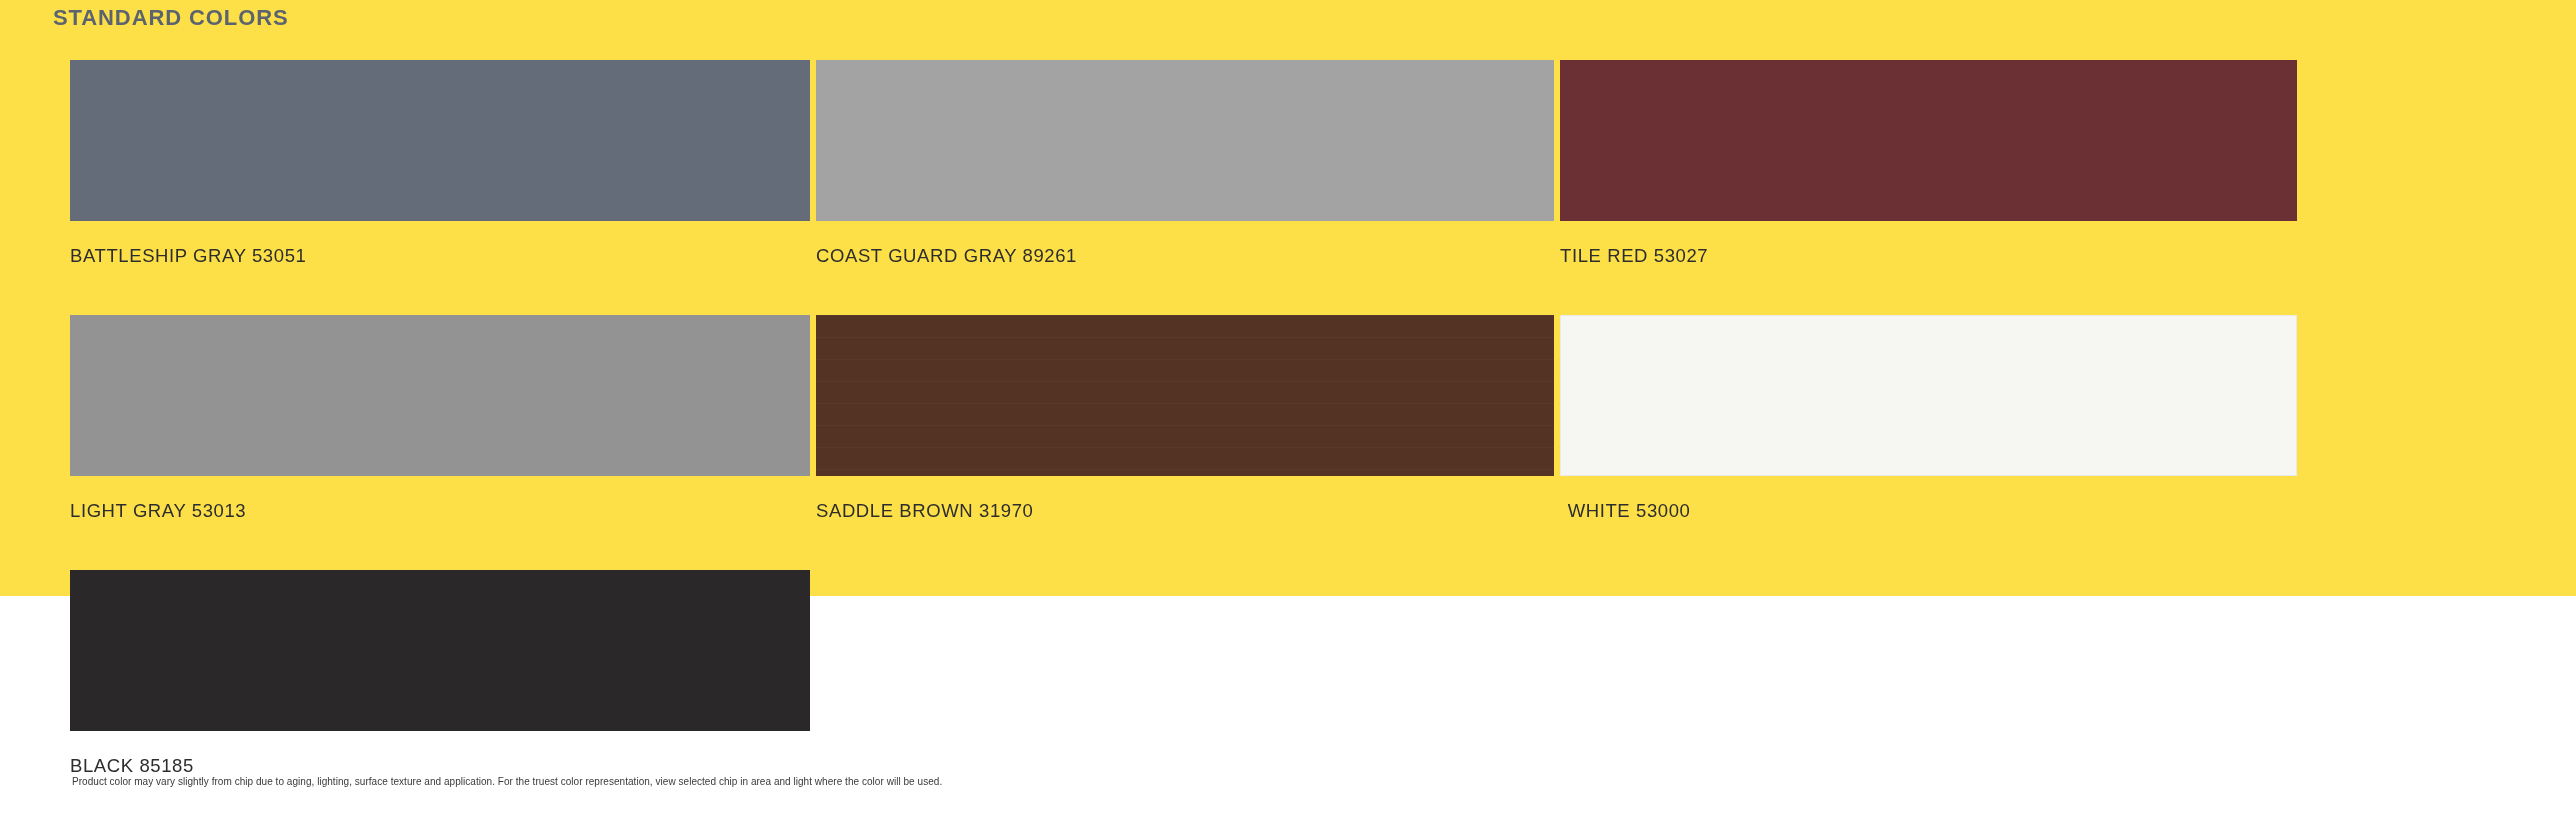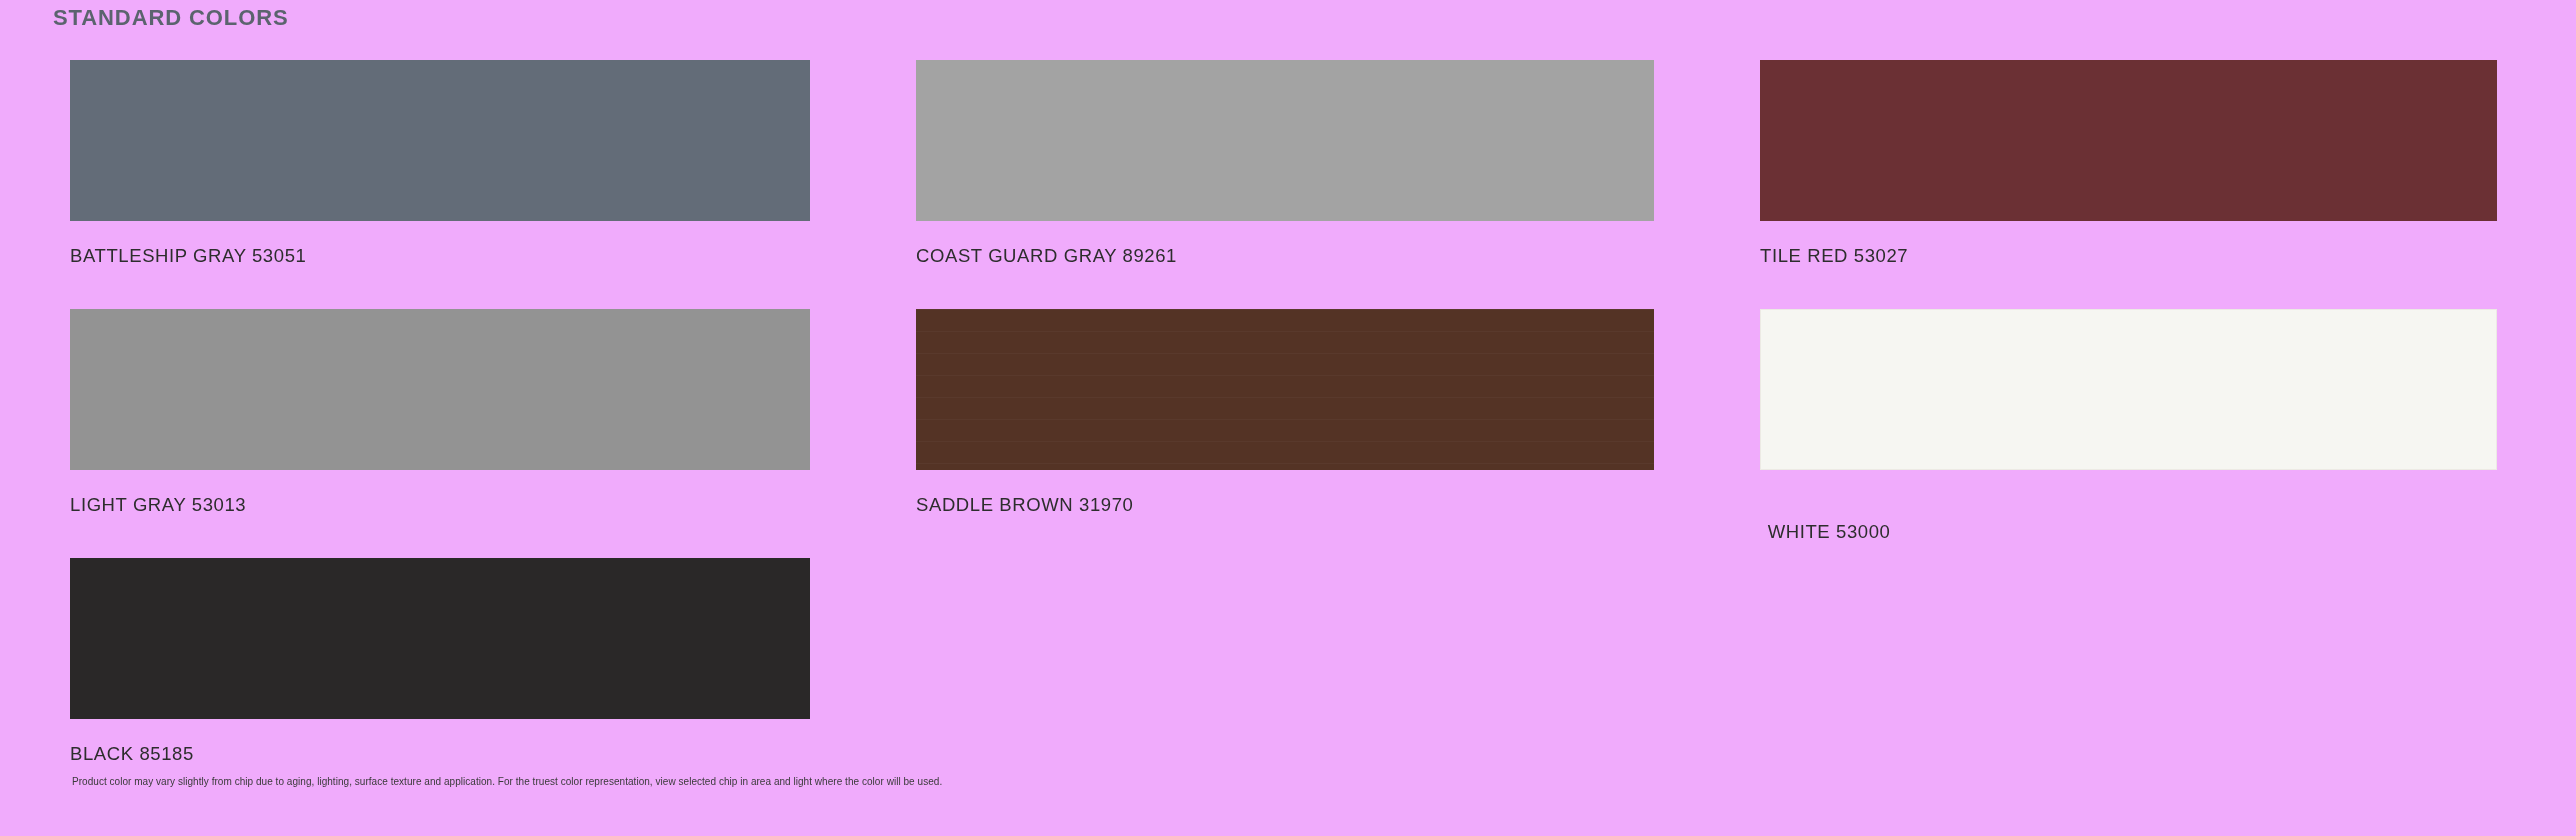--- a/index.html
+++ b/index.html
@@ -11,22 +11,22 @@
     width: 2576px;
     height: 836px;
     font-family: "Liberation Sans", sans-serif;
     -webkit-font-smoothing: antialiased;
     overflow: hidden;
   }
 
   .page {
     position: relative;
     width: 2576px;
-    height: 836px;
-    background: #f0abfc;
+    height: 596px;
+    background: #fde047;
     box-sizing: border-box;
   }
 
   
   .section-title {
     position: absolute;
     left: 53px;
     top: 5.2px;
     font-size: 22px;
     font-weight: bold;
@@ -39,20 +39,21 @@
   
   .swatch-grid {
     position: absolute;
     left: 70px;
     top: 60px;
     width: 2435px;
     display: grid;
     grid-template-columns: 740px 738px 737px;
     column-gap: 106px;
     row-gap: 0px;
+    gap: 6px;
   }
 
   .swatch-cell {
     position: relative;
     height: 249px;
   }
 
   .swatch-chip {
     position: relative;
     width: 100%;
@@ -86,21 +87,20 @@
     left: 0;
     top: 185px;
     font-size: 18.5px;
     letter-spacing: 0.6px;
     color: #2d2d2d;
     line-height: 1.2;
     white-space: nowrap;
   }
   .swatch-label.indented {
     left: 7.7px;
-    margin-top: 27px;
   }
 
   
   .footnote {
     position: absolute;
     left: 72px;
     top: 775px;
     font-size: 10px;
     color: #3a3a3a;
     letter-spacing: 0.04px;

